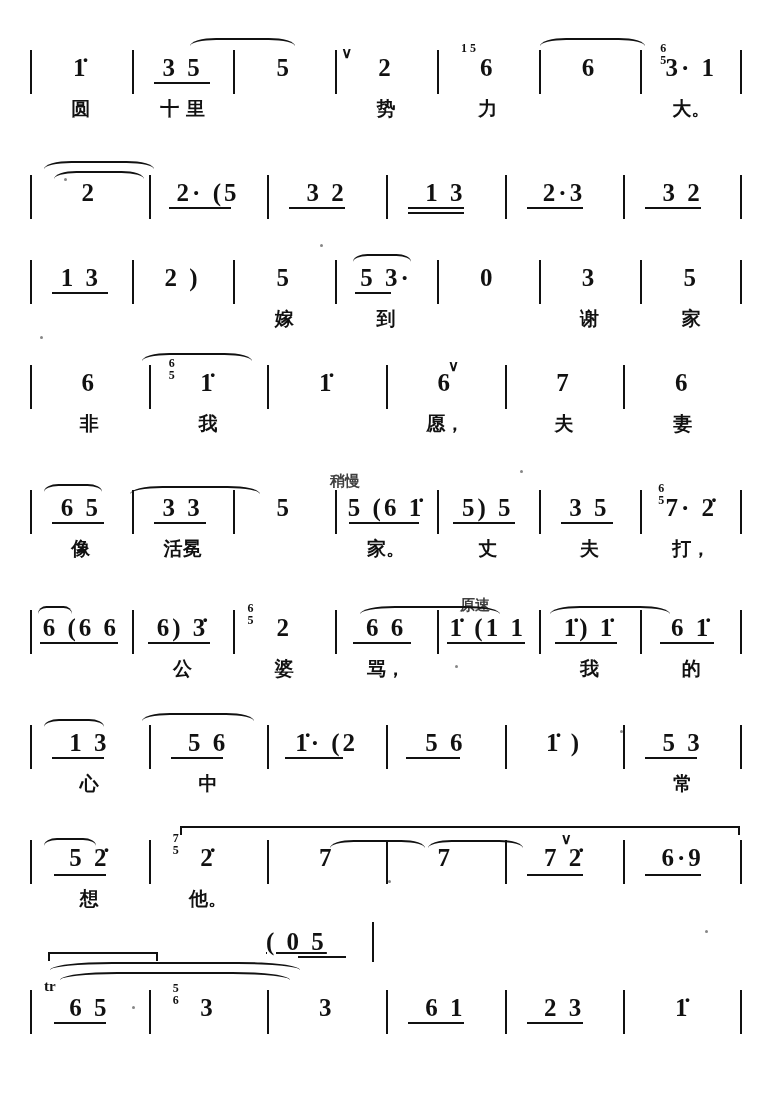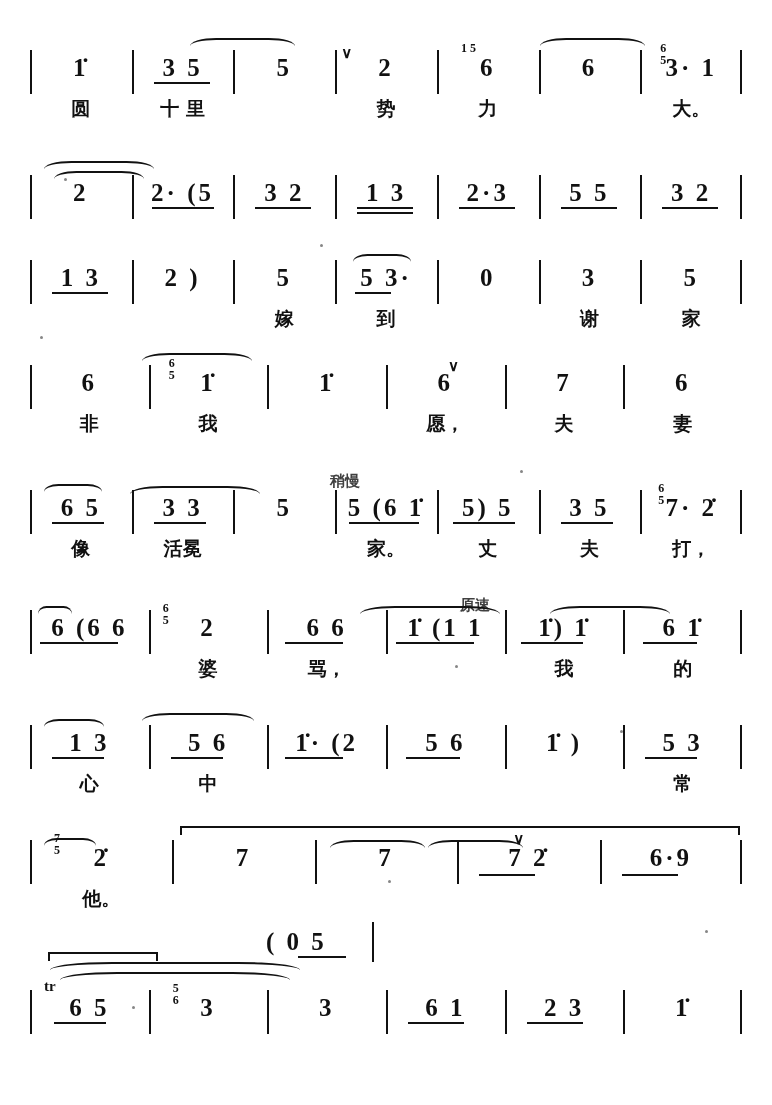--- a/index.html
+++ b/index.html
@@ -206,25 +206,20 @@
         <div class="beam" style="left:22px; top:42px; width:56px;"></div>
         <div class="beam" style="left:22px; top:47px; width:56px;"></div>
       </div>
       <div class="cell">
         <div class="bar left"></div>
         <div class="note">2·3</div>
         <div class="beam" style="left:22px; top:42px; width:56px;"></div>
       </div>
       <div class="cell">
         <div class="bar left"></div>
-        <div class="note">5 5</div>
-        <div class="beam" style="left:22px; top:42px; width:56px;"></div>
-      </div>
-      <div class="cell">
-        <div class="bar left"></div>
         <div class="bar right"></div>
         <div class="note">3 2</div>
         <div class="beam" style="left:22px; top:42px; width:56px;"></div>
       </div>
     </div>
   </div>
 
   <div class="row" style="top:250px;">
     <div class="cells">
       <div class="cell">
@@ -364,20 +359,26 @@
     <div class="cells">
       <div class="cell">
         <div class="bar left"></div>
         <div class="slur" style="left:8px; top:6px; width:34px;"></div>
         <div class="note">6 (6 6</div>
         <div class="beam" style="left:10px; top:42px; width:78px;"></div>
         <div class="lyr"></div>
       </div>
       <div class="cell">
         <div class="bar left"></div>
+        <div class="note">6) 3̇</div>
+        <div class="beam" style="left:16px; top:42px; width:62px;"></div>
+        <div class="lyr">公</div>
+      </div>
+      <div class="cell">
+        <div class="bar left"></div>
         <div class="gracefrac" style="left:14px; top:2px;">6<br>5</div>
         <div class="note">2</div>
         <div class="lyr">婆</div>
       </div>
       <div class="cell">
         <div class="bar left"></div>
         <div class="note">6 6</div>
         <div class="beam" style="left:18px; top:42px; width:58px;"></div>
         <div class="lyr">骂，</div>
       </div>
@@ -450,20 +451,26 @@
     <div class="topline" style="left:150px; top:-4px; width:560px;">
       <div class="tick" style="left:0;"></div>
       <div class="tick" style="right:0;"></div>
     </div>
     <div class="slur" style="left:14px; top:8px; width:52px;"></div>
     <div class="slur" style="left:300px; top:10px; width:95px;"></div>
     <div class="slur" style="left:398px; top:10px; width:95px;"></div>
     <div class="cells">
       <div class="cell">
         <div class="bar left"></div>
+        <div class="note">5 2̇</div>
+        <div class="beam" style="left:24px; top:44px; width:52px;"></div>
+        <div class="lyr">想</div>
+      </div>
+      <div class="cell">
+        <div class="bar left"></div>
         <div class="gracefrac" style="left:24px; top:2px;">7<br>5</div>
         <div class="note">2̇</div>
         <div class="lyr">他。</div>
       </div>
       <div class="cell">
         <div class="bar left"></div>
         <div class="note">7</div>
       </div>
       <div class="cell">
         <div class="bar left"></div>
@@ -479,21 +486,21 @@
         <div class="bar left"></div>
         <div class="bar right"></div>
         <div class="note">6·9</div>
         <div class="beam" style="left:22px; top:44px; width:56px;"></div>
       </div>
     </div>
   </div>
 
   <div class="row" style="top:980px;">
 
-    <div class="note" style="left:236px; top:-52px; transform:none;">( 0  5</div>
+    <div class="note" style="left:236px; top:-52px; transform:none;text-decoration:underline;">( 0  5</div>
     <div class="bar" style="left:342px; top:-58px; height:40px;"></div>
     <div class="beam" style="left:268px; top:-24px; width:48px;"></div>
 
     <div class="topline" style="left:18px; top:-28px; width:110px;">
       <div class="tick" style="left:0;"></div>
       <div class="tick" style="right:0;"></div>
     </div>
     <div class="slur" style="left:20px; top:-18px; width:250px;"></div>
     <div class="slur" style="left:30px; top:-8px; width:230px;"></div>
 

